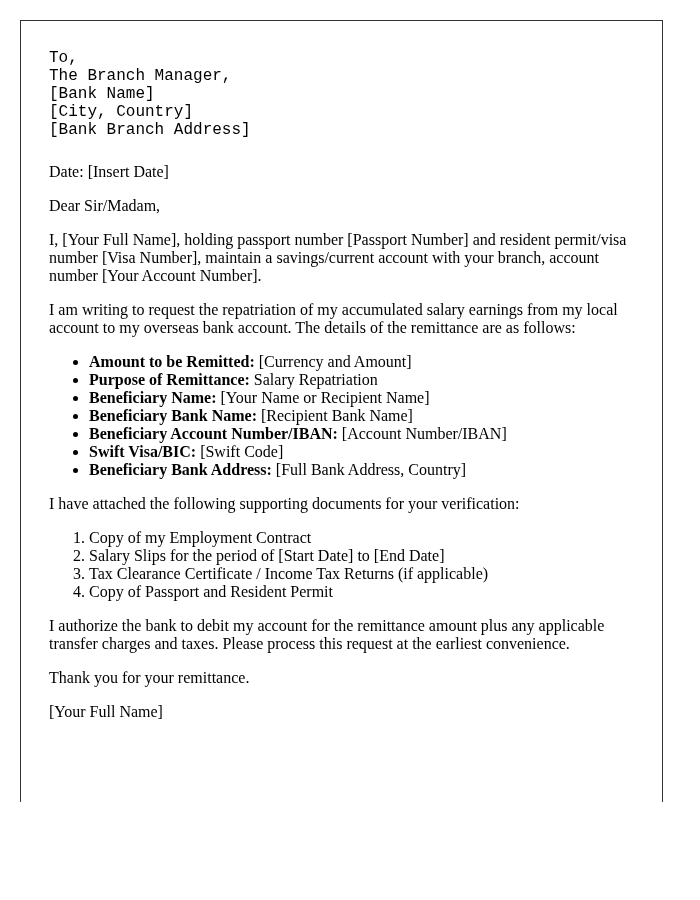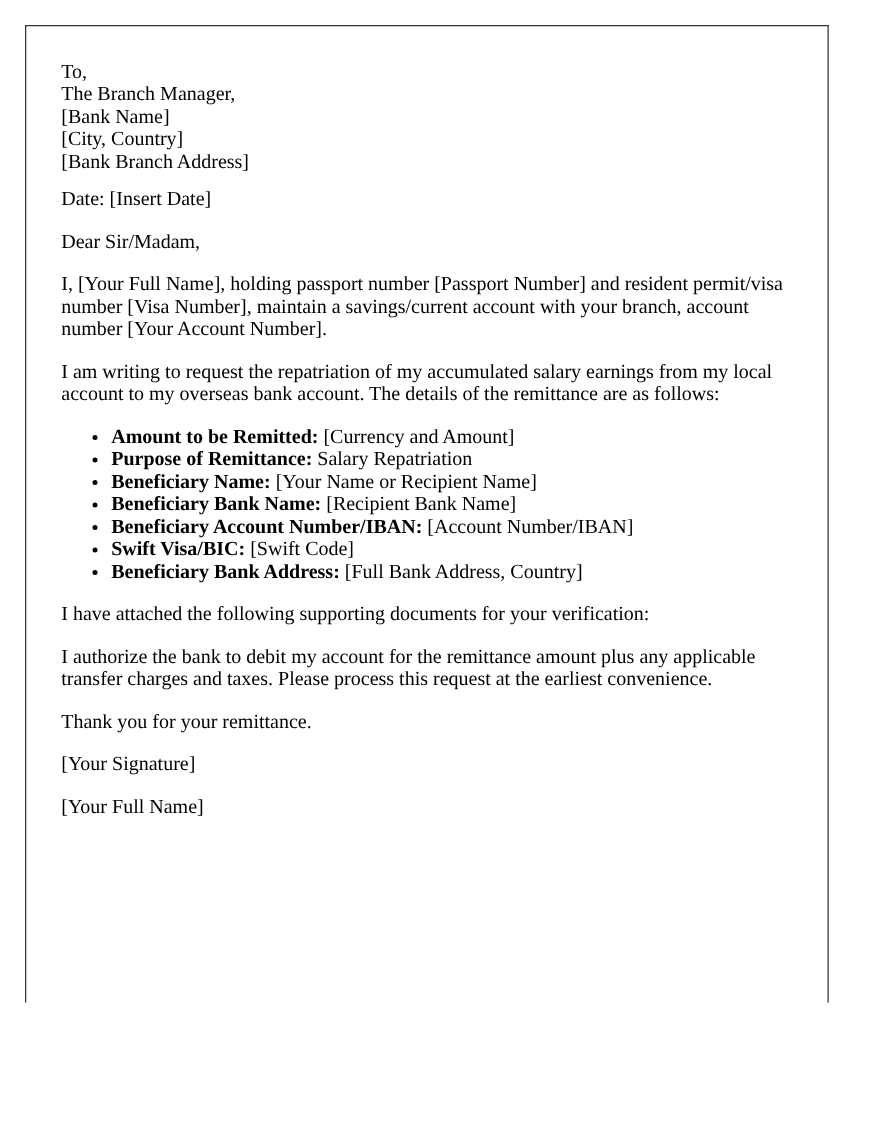--- a/index.html
+++ b/index.html
@@ -22,21 +22,21 @@
       overflow: hidden;
       font-family: "Liberation Serif", "DejaVu Serif", serif;
       font-size: 16px;
       line-height: 18px;
       color: #000000;
     }
     p {
       margin: 0 0 16px 0;
     }
     .address p { margin: 0; }
-    .address { margin-bottom: 12px; }
+    .address { margin-bottom: 24px; font-family: Liberation Mono, monospace; }
     .subject { font-weight: bold; }
     ul, ol {
       margin: 0 0 16px 0;
       padding-left: 40px;
     }
     li { margin: 0; }
     .lbl { font-weight: bold; }
   </style>
 </head>
 <body>
@@ -65,23 +65,28 @@
     <li><span class="lbl">Purpose of Remittance:</span><span> Salary Repatriation</span></li>
     <li><span class="lbl">Beneficiary Name:</span><span> [Your Name or Recipient Name]</span></li>
     <li><span class="lbl">Beneficiary Bank Name:</span><span> [Recipient Bank Name]</span></li>
     <li><span class="lbl">Beneficiary Account Number/IBAN:</span><span> [Account Number/IBAN]</span></li>
     <li><span class="lbl">Swift Visa/BIC:</span><span> [Swift Code]</span></li>
     <li><span class="lbl">Beneficiary Bank Address:</span><span> [Full Bank Address, Country]</span></li>
   </ul>
 
   <p>I have attached the following supporting documents for your verification:</p>
 
+  <ol>
+    <li>Copy of my Employment Contract</li>
+    <li>Salary Slips for the period of [Start Date] to [End Date]</li>
+    <li>Tax Clearance Certificate / Income Tax Returns (if applicable)</li>
+    <li>Copy of Passport and Resident Permit</li>
+  </ol>
 
   <p>I authorize the bank to debit my account for the remittance amount plus any applicable transfer charges and taxes. Please process this request at the earliest convenience.</p>
 
   <p>Thank you for your remittance.</p>
 
 
-  <p>[Your Signature]</p>
 
   <p>[Your Full Name]</p>
 
 </div>
 
 </body></html>

